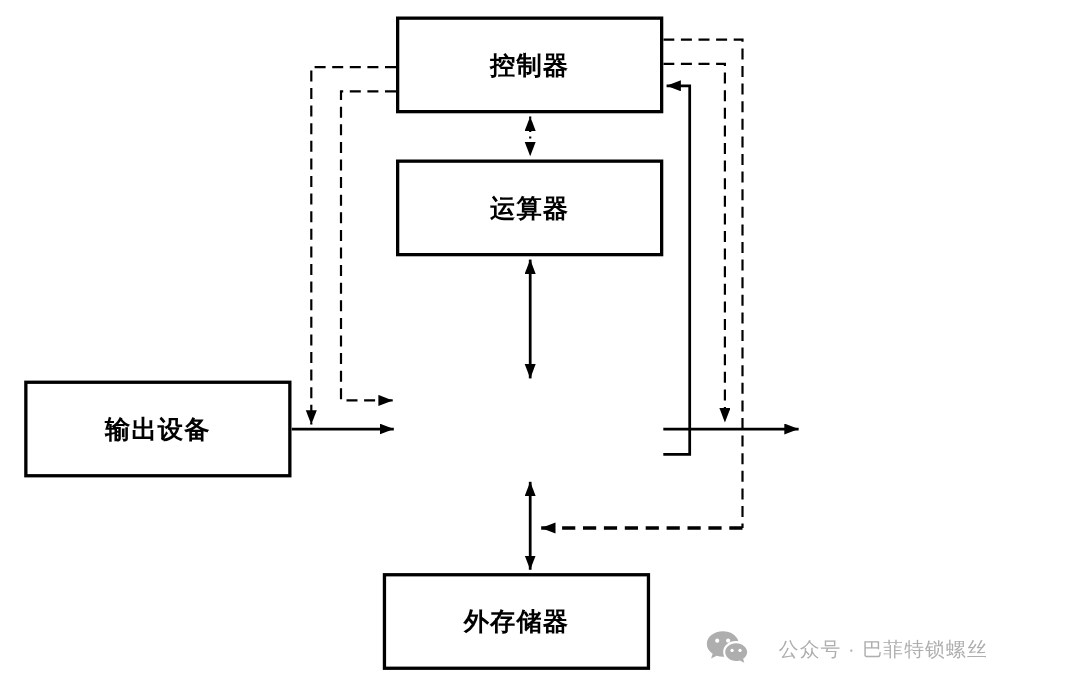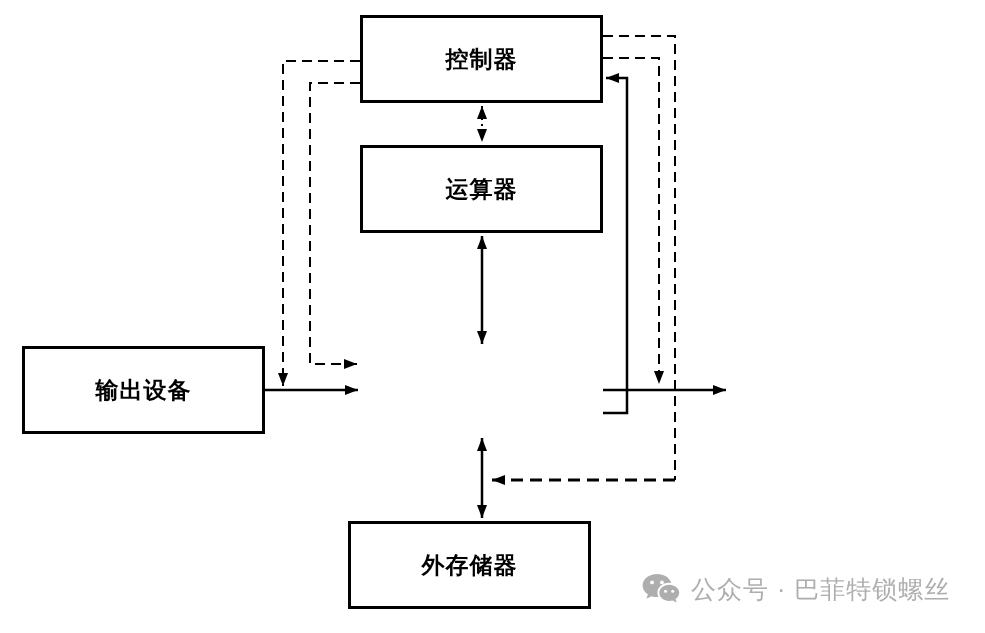--- a/index.html
+++ b/index.html
@@ -22,23 +22,23 @@
     position:absolute;width:243px;height:88px;box-sizing:border-box;
     border:3px solid var(--stroke,#000000);
     background:var(--box-fill,#ffffff);
     display:flex;align-items:center;justify-content:center;
   }
   .node-label{
     font-weight:bold;font-size:23px;color:#000;letter-spacing:1px;white-space:nowrap;
   }
   .watermark{
     position:absolute;left:642px;top:573px;
-    display:flex;align-items:flex-start;gap:11px;
+    display:flex;align-items:center;gap:28px;
     color:var(--watermark,#aeaeae);
-    font-size:25px;font-weight:normal;letter-spacing:1px;white-space:nowrap;
+    font-size:18px;font-weight:normal;letter-spacing:1px;white-space:nowrap;
   }
   .watermark svg{display:block;}
 </style>
 </head>
 <body>
 
 <div class="stage">
 
   <svg class="edges" width="985" height="633" viewBox="0 0 985 633">
     <defs>

